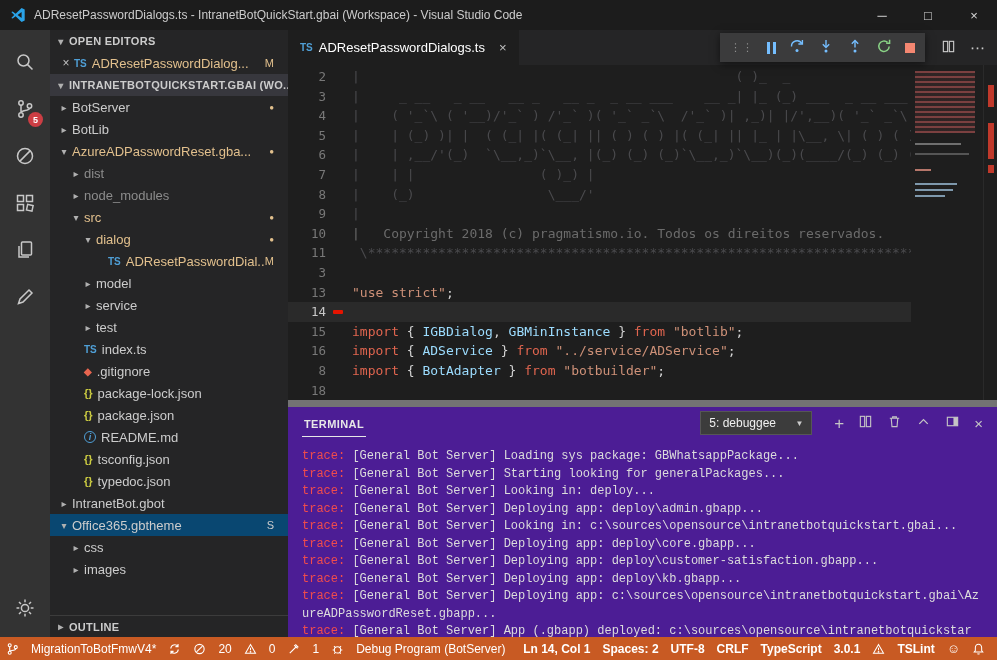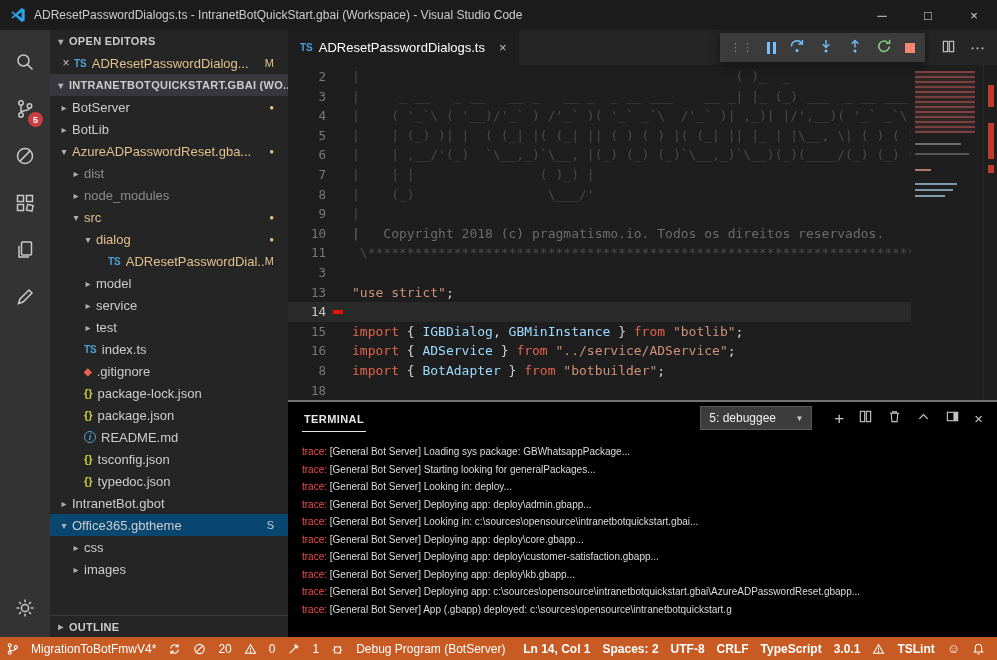--- a/index.html
+++ b/index.html
@@ -74,29 +74,29 @@
   .tok-s { color: #ce9178; } .tok-k { color: #e0654f; }
   .tok-v { color: #9cdcfe; } .tok-p { color: #d4d4d4; }
 
   .minimap { position: absolute; top: 0; right: 14px; width: 72px; height: 100%; background: #1e1e1e; }
   .mm-art { position: absolute; top: 6px; left: 4px; right: 8px; height: 62px; background: repeating-linear-gradient(180deg, rgba(200,92,92,.55) 0 2px, rgba(200,92,92,.10) 2px 5px); }
   .mm-bar { position: absolute; left: 4px; height: 2px; }
   .ruler { position: absolute; top: 0; right: 0; width: 14px; height: 100%; background: #1e1e1e; border-left: 1px solid #2a2a2a; }
   .rm { position: absolute; left: 4px; width: 6px; background: #c0392b; }
 
   
-  .terminal-panel { flex: 0 0 237px; border-top: 2px solid #737373; display: flex; flex-direction: column; background: #000000; min-height: 0; }
+  .terminal-panel { flex: 0 0 237px; border-top: 7px solid #737373; display: flex; flex-direction: column; background: #4c1d95; min-height: 0; }
   .panel-header { flex: 0 0 32px; display: flex; align-items: center; padding: 0 14px; }
   .panel-tab { font-size: 11px; font-weight: bold; letter-spacing: .4px; color: #e7e7e7; border-bottom: 1px solid #e7e7e7; padding: 8px 2px 6px; }
   .panel-actions { margin-left: auto; display: flex; align-items: center; gap: 14px; color: #c5c5c5; }
   .term-select { display: flex; align-items: center; background: #3c3c3c; border: 1px solid #565656; color: #f0f0f0; font-size: 12px; height: 24px; padding: 0 8px; min-width: 112px; margin-right: 8px; }
   .term-select .sel-arrow { margin-left: auto; font-size: 8px; color: #cccccc; padding-left: 14px; }
   .pa-plus { font-size: 17px; line-height: 1; }
   .pa-x { font-size: 15px; }
-  .terminal-content { flex: 1; overflow: hidden; padding: 9px 14px 0; font-family: Liberation Sans, sans-serif; font-size: 10px; line-height: 17.5px; color: #dcdcdc; }
+  .terminal-content { flex: 1; overflow: hidden; padding: 9px 14px 0; font-family: Liberation Mono, monospace; font-size: 12px; line-height: 17.5px; color: #dcdcdc; }
   .t-line { white-space: pre-wrap; word-break: break-all; }
   .t-prefix { color: #f14c4c; }
 
   
   .statusbar { flex: 0 0 23px; background: #c85a23; display: flex; align-items: center; color: #ffffff; font-size: 12px; padding-right: 6px; }
   .sb-left, .sb-right { display: flex; align-items: center; height: 100%; }
   .sb-right { margin-left: auto; font-weight: bold; }
   .sb-item { display: flex; align-items: center; gap: 12px; padding: 0 6px; height: 100%; white-space: nowrap; }
   .sb-item svg { flex: none; }
   .smiley { font-size: 13px; }

